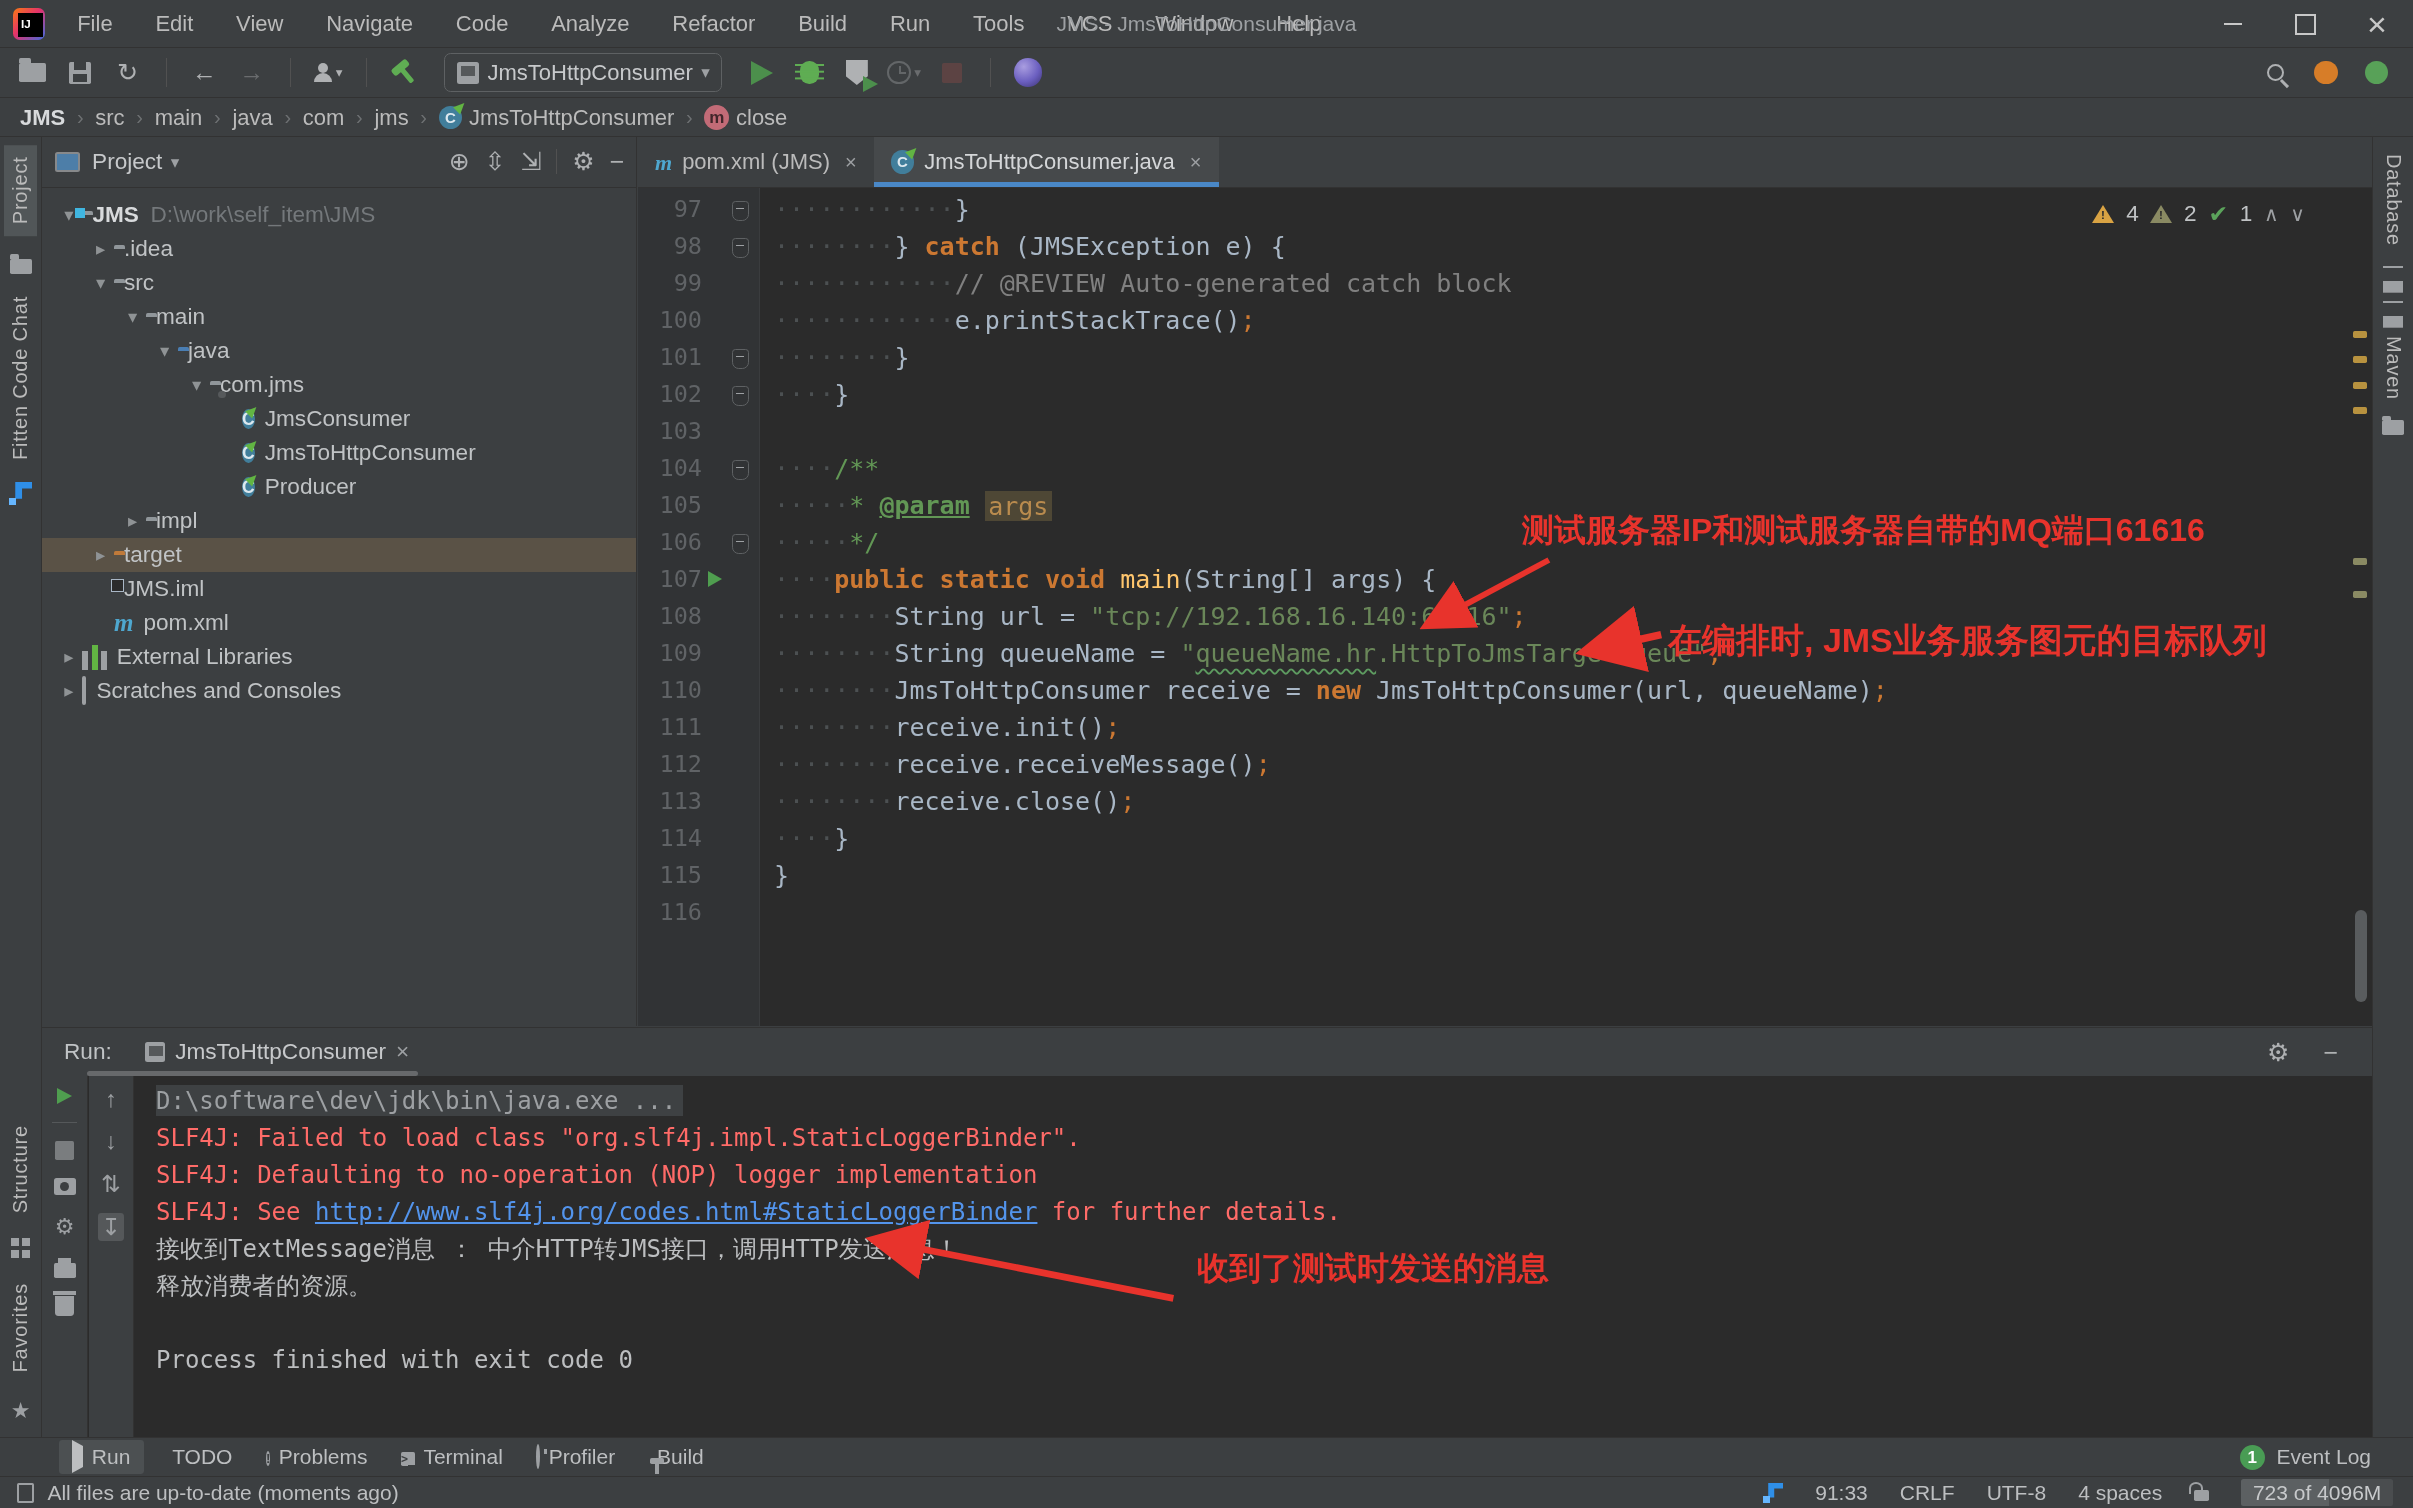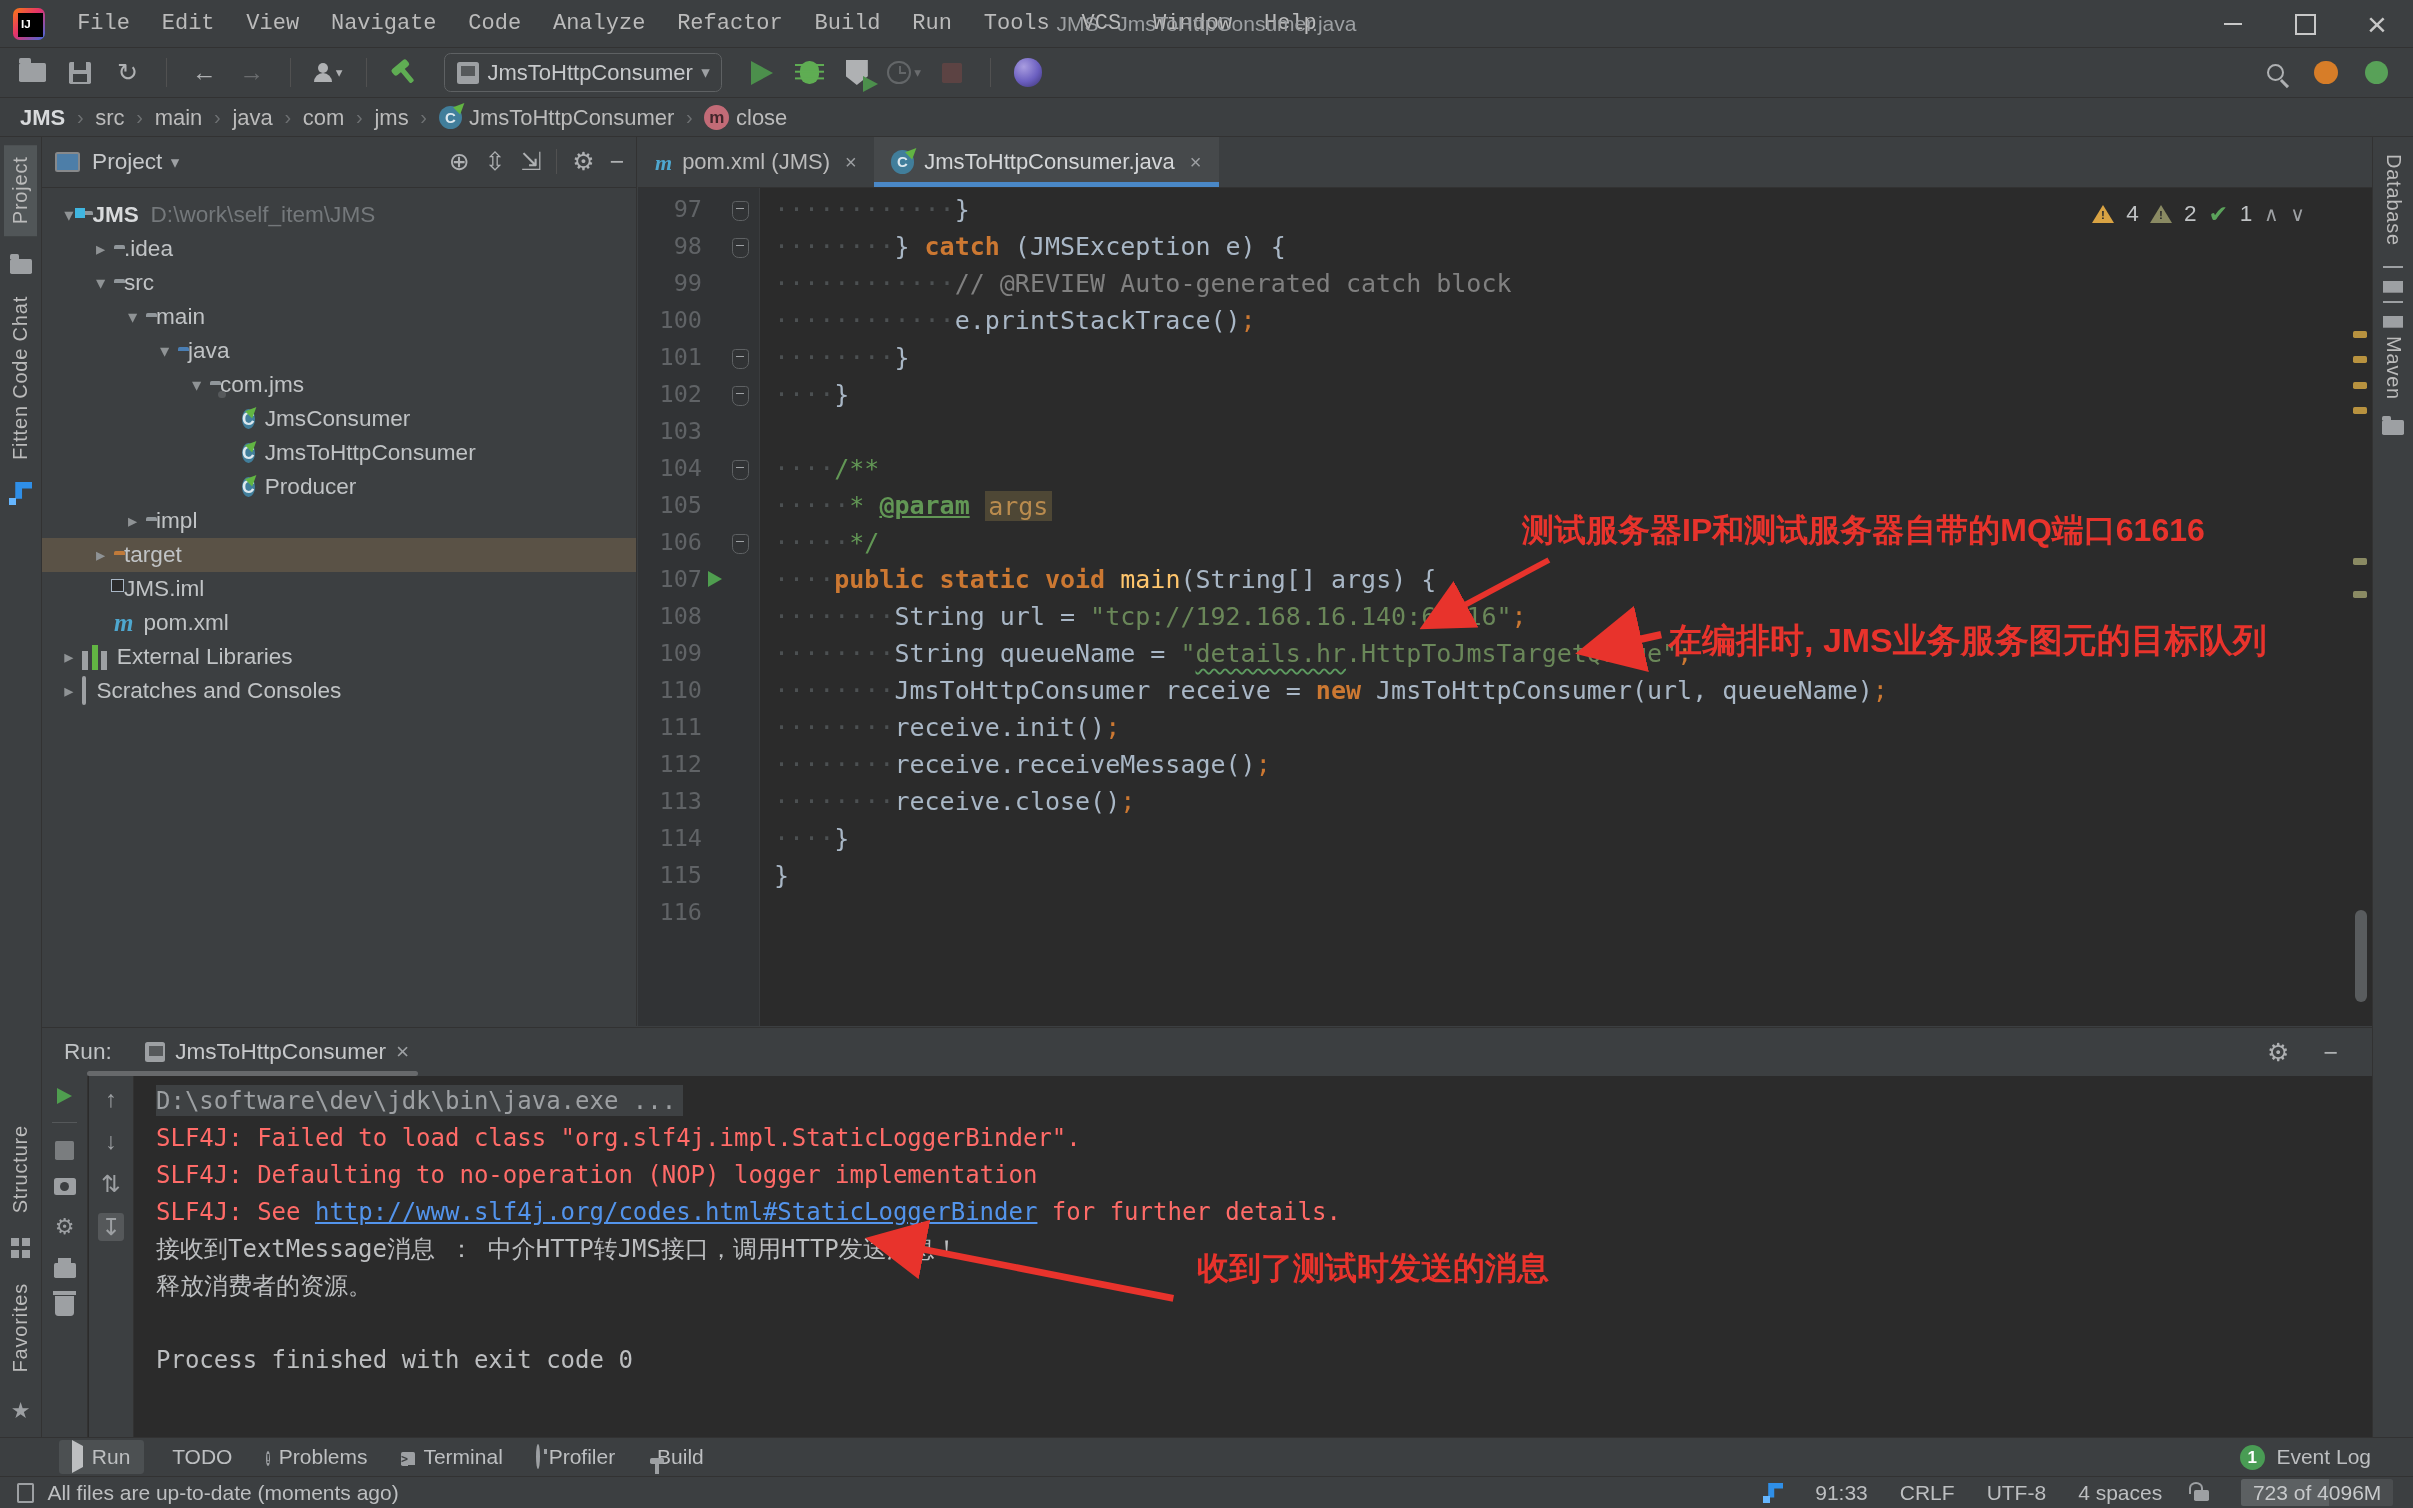--- a/index.html
+++ b/index.html
@@ -7,21 +7,21 @@
     font-family:"Liberation Sans","DejaVu Sans",sans-serif; color:#bbbbbb; }
   .app { position:absolute; inset:0; }
 
   
   .titlebar { position:absolute; left:0; top:0; width:100%; height:48px; background:#3c3f41;
     display:flex; align-items:center; border-bottom:0.8px solid #323232;}
   .logo { width:32px; height:32px; margin:0 18.4px 0 13.4px; border-radius:6.7px; position:relative;
     background:linear-gradient(135deg,#f97a12,#e4326b 45%,#3d6ce0); }
   .logo::after { content:"IJ"; position:absolute; left:5px; top:5px; right:2.5px; bottom:2.5px;
     background:#000; color:#fff; font:bold 11.7px/22px "Liberation Sans",sans-serif; text-align:left; padding-left:2.5px;}
-  .menu { display:flex; gap:5px;font-family:Liberation Mono, monospace; }
+  .menu { display:flex; gap:16px; }
   .menu-item { font-size:22px; color:#bbbbbb; padding:6.7px 13.4px; border-radius:3.4px; }
   .win-title { position:absolute; left:50%; transform:translateX(-50%); font-size:21px; color:#9da0a3; }
   .win-btns { position:absolute; right:0; top:0; height:48px; display:flex; }
   .win-btn { width:72px; height:48px; display:flex; align-items:center; justify-content:center;
     color:#c8c8c8; font-size:23.5px; }
   .wb-min::before{content:""; width:18.4px; border-top:2.5px solid #c8c8c8;}
   .wb-max::before{content:""; width:17px; height:17px; border:2.5px solid #c8c8c8;}
   .wb-close::before{content:"×"; font-size:34px; line-height:17px;}
 
   
@@ -509,21 +509,21 @@
           <div class="cline"><span class="lnum">99</span><span class="ctext"><span class="ws">············</span><span class="cmt">// @REVIEW Auto-generated catch block</span></span></div>
           <div class="cline"><span class="lnum">100</span><span class="ctext"><span class="ws">············</span><span class="pln">e.printStackTrace()</span><span class="semi">;</span></span></div>
           <div class="cline"><span class="lnum">101</span><span class="gmark"></span><span class="ctext"><span class="ws">········</span><span class="pln">}</span></span></div>
           <div class="cline"><span class="lnum">102</span><span class="gmark"></span><span class="ctext"><span class="ws">····</span><span class="pln">}</span></span></div>
           <div class="cline"><span class="lnum">103</span><span class="ctext"></span></div>
           <div class="cline"><span class="lnum">104</span><span class="gmark"></span><span class="ctext"><span class="ws">····</span><span class="doc">/**</span></span></div>
           <div class="cline"><span class="lnum">105</span><span class="ctext"><span class="ws">·····</span><span class="doc">* </span><span class="doctag">@param</span><span class="doc"> </span><span class="docprm">args</span></span></div>
           <div class="cline"><span class="lnum">106</span><span class="gmark"></span><span class="ctext"><span class="ws">·····</span><span class="doc">*/</span></span></div>
           <div class="cline"><span class="lnum">107</span><span class="grun"></span><span class="ctext"><span class="ws">····</span><span class="kw">public</span><span class="pln"> </span><span class="kw">static</span><span class="pln"> </span><span class="kw">void</span><span class="pln"> </span><span class="mth">main</span><span class="pln">(String[] args) {</span></span></div>
           <div class="cline"><span class="lnum">108</span><span class="ctext"><span class="ws">········</span><span class="pln">String url = </span><span class="str">"tcp://192.168.16.140:61616"</span><span class="semi">;</span></span></div>
-          <div class="cline"><span class="lnum">109</span><span class="ctext"><span class="ws">········</span><span class="pln">String queueName = </span><span class="str">"</span><span class="strw">details.hr</span><span class="str">.HttpToJmsTargetQueue"</span><span class="semi">;</span></span></div>
+          <div class="cline"><span class="lnum">109</span><span class="ctext"><span class="ws">········</span><span class="pln">String queueName = </span><span class="str">"</span><span class="strw">queueName.hr</span><span class="str">.HttpToJmsTargetQueue"</span><span class="semi">;</span></span></div>
           <div class="cline"><span class="lnum">110</span><span class="ctext"><span class="ws">········</span><span class="pln">JmsToHttpConsumer receive = </span><span class="kw">new</span><span class="pln"> JmsToHttpConsumer(url, queueName)</span><span class="semi">;</span></span></div>
           <div class="cline"><span class="lnum">111</span><span class="ctext"><span class="ws">········</span><span class="pln">receive.init()</span><span class="semi">;</span></span></div>
           <div class="cline"><span class="lnum">112</span><span class="ctext"><span class="ws">········</span><span class="pln">receive.receiveMessage()</span><span class="semi">;</span></span></div>
           <div class="cline"><span class="lnum">113</span><span class="ctext"><span class="ws">········</span><span class="pln">receive.close()</span><span class="semi">;</span></span></div>
           <div class="cline"><span class="lnum">114</span><span class="ctext"><span class="ws">····</span><span class="pln">}</span></span></div>
           <div class="cline"><span class="lnum">115</span><span class="ctext"><span class="pln">}</span></span></div>
           <div class="cline"><span class="lnum">116</span><span class="ctext"></span></div>
         </div>
       <div class="estripe">
         <div class="etick" style="top:92px"></div>

